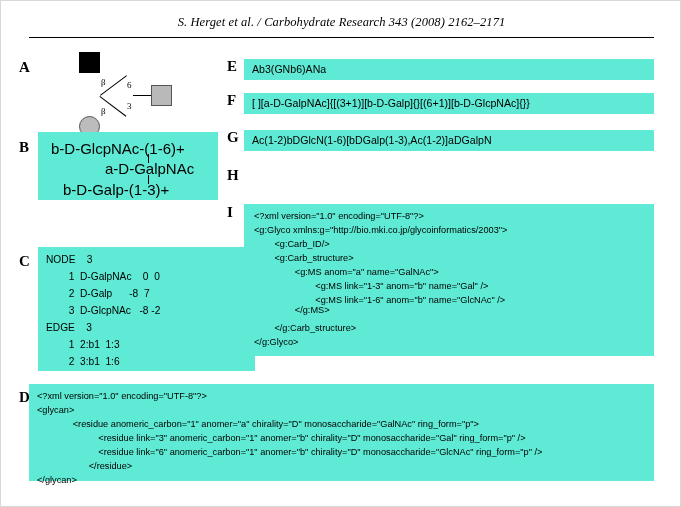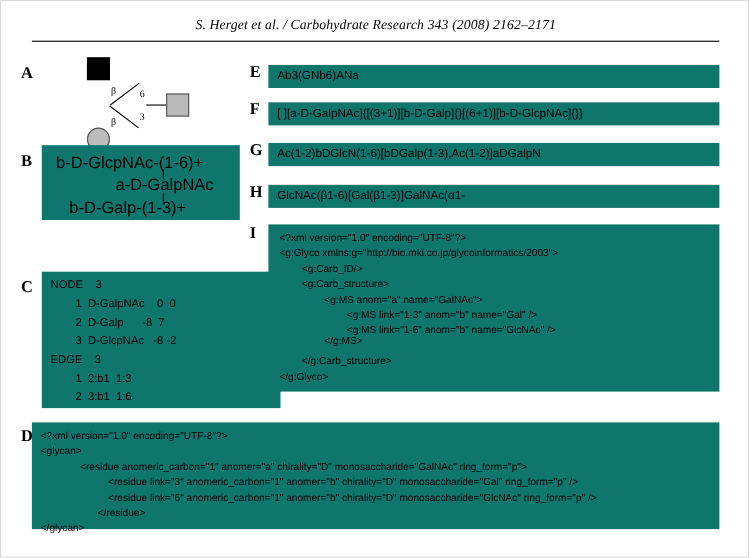--- a/index.html
+++ b/index.html
@@ -43,21 +43,21 @@
   }
   .panel-letter {
     position: absolute;
     font-family: "Liberation Serif", serif;
     font-weight: bold;
     font-size: 15px;
     color: #000;
   }
   .gbox {
     position: absolute;
-    background: #0f766e;
+    background: #5eead4;
     box-sizing: border-box;
   }
   .code {
     font-family: "Liberation Sans", sans-serif;
     font-size: 9.2px;
     color: #000;
     white-space: pre;
     line-height: 11.5px;
   }
 
@@ -215,23 +215,20 @@
   <div class="gbox ebox" style="top:92px; width:410px; height:21px;">
     <div class="eline" style="left:8px; top:4px;">[ ][a-D-GalpNAc]{[(3+1)][b-D-Galp]{}[(6+1)][b-D-GlcpNAc]{}}</div>
   </div>
 
   <div class="panel-letter" style="left:226px; top:128px;">G</div>
   <div class="gbox ebox" style="top:129px; width:410px; height:21px;">
     <div class="eline" style="left:8px; top:4px;text-align:right;">Ac(1-2)bDGlcN(1-6)[bDGalp(1-3),Ac(1-2)]aDGalpN</div>
   </div>
 
   <div class="panel-letter" style="left:226px; top:166px;">H</div>
-  <div class="gbox ebox" style="top:167px; width:410px; height:21px;">
-    <div class="eline" style="left:8px; top:4px;">GlcNAc(β1-6)[Gal(β1-3)]GalNAc(α1-</div>
-  </div>
 
   <div class="panel-letter" style="left:226px; top:203px;">I</div>
   <div class="gbox" id="panelI-box">
     <div class="code" style="position:absolute; left:10px; top:7px;">&lt;?xml version="1.0" encoding="UTF-8"?&gt;</div>
     <div class="code" style="position:absolute; left:10px; top:21px;">&lt;g:Glyco xmlns:g="http://bio.mki.co.jp/glycoinformatics/2003"&gt;</div>
     <div class="code" style="position:absolute; left:10px; top:35px;">        &lt;g:Carb_ID/&gt;</div>
     <div class="code" style="position:absolute; left:10px; top:49px;">        &lt;g:Carb_structure&gt;</div>
     <div class="code" style="position:absolute; left:10px; top:63px;">                &lt;g:MS anom="a" name="GalNAc"&gt;</div>
     <div class="code" style="position:absolute; left:10px; top:77px;">                        &lt;g:MS link="1-3" anom="b" name="Gal" /&gt;</div>
     <div class="code" style="position:absolute; left:10px; top:91px;">                        &lt;g:MS link="1-6" anom="b" name="GlcNAc" /&gt;</div>

